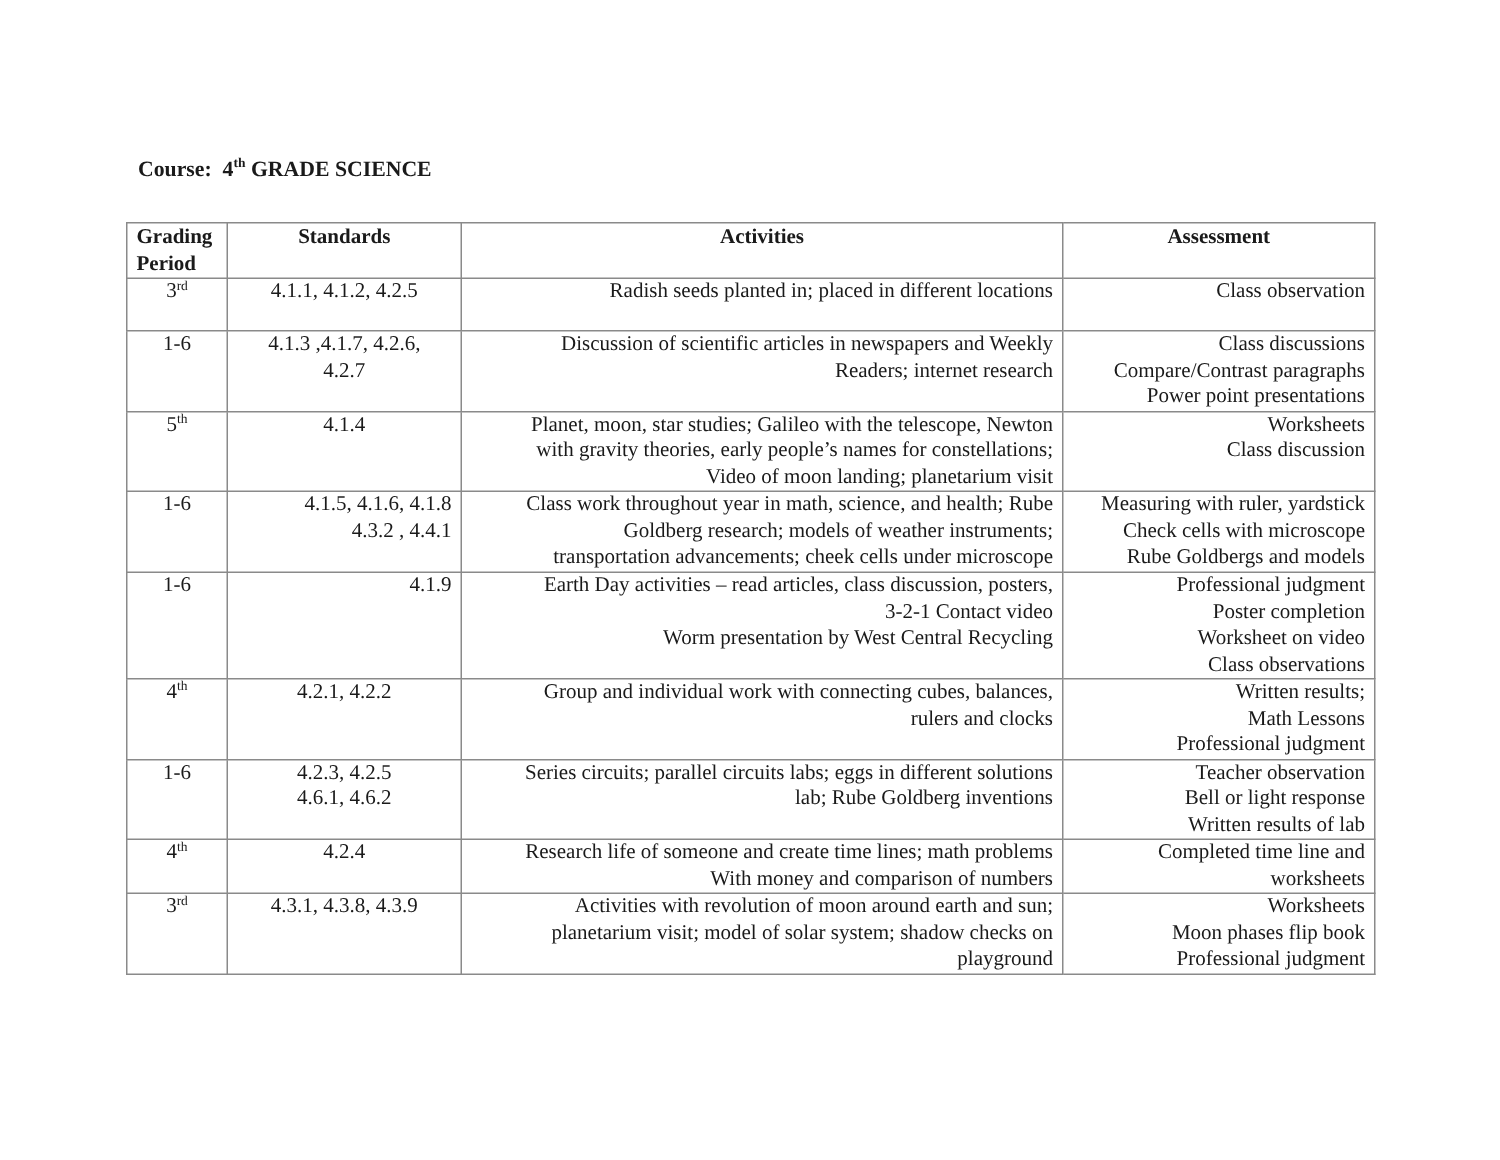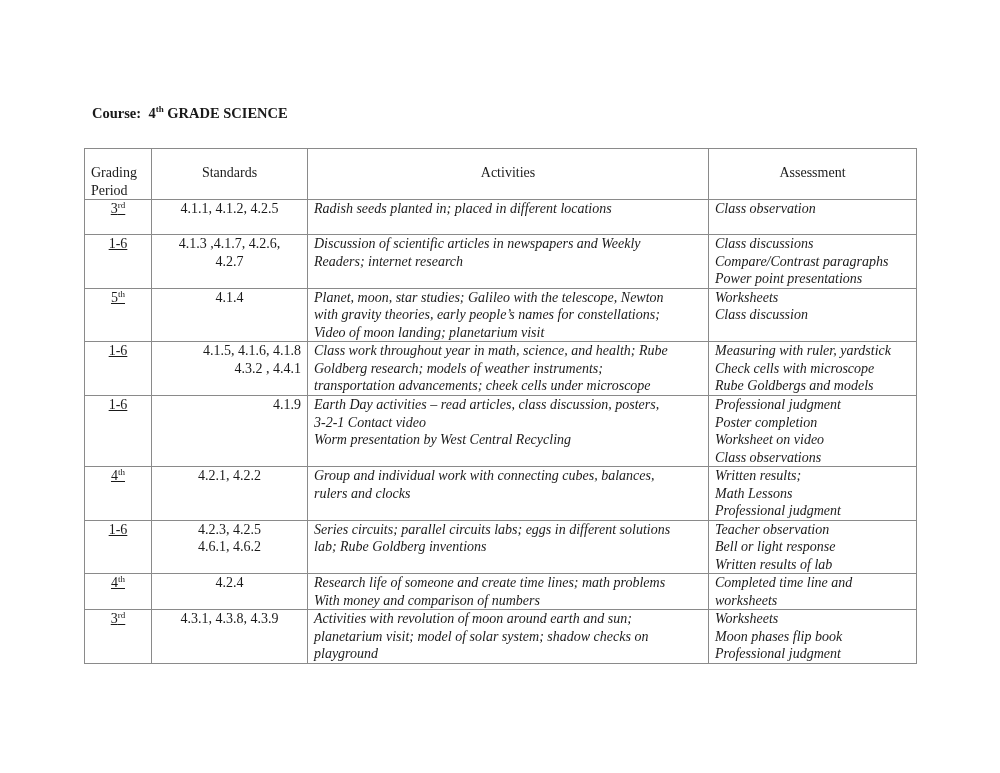--- a/index.html
+++ b/index.html
@@ -38,30 +38,30 @@
     }
     table.grid td, table.grid th {
       border: 1.5px solid #8a8a8a;
       vertical-align: top;
       padding: 0 6px 0 6px;
       font-size: 14px;
       line-height: 17.5px;
       overflow: hidden;
     }
     table.grid th {
-      font-weight: normal;
+      font-weight: bold;
       text-align: center;
-      padding-top: 15px;
+      padding-top: 1px;
     }
     table.grid th.left { text-align: left; padding-left: 6px; }
-    .c-period { text-align: center; text-decoration: underline; }
+    .c-period { text-align: center; }
     .c-std { text-align: center; margin-left: 20px; }
     .c-std.left { text-align: right; padding-left: 6px; }
     .c-std.indent { text-align: right; padding-left: 34px; }
-    .c-act, .c-assess { text-align: left; font-style: italic; }
+    .c-act, .c-assess { text-align: right; }
     .line { display: block; white-space: nowrap; }
     sup.ord {
       font-size: 9px;
       vertical-align: 5px;
       line-height: 0;
     }
   </style>
 </head>
 <body>
 

